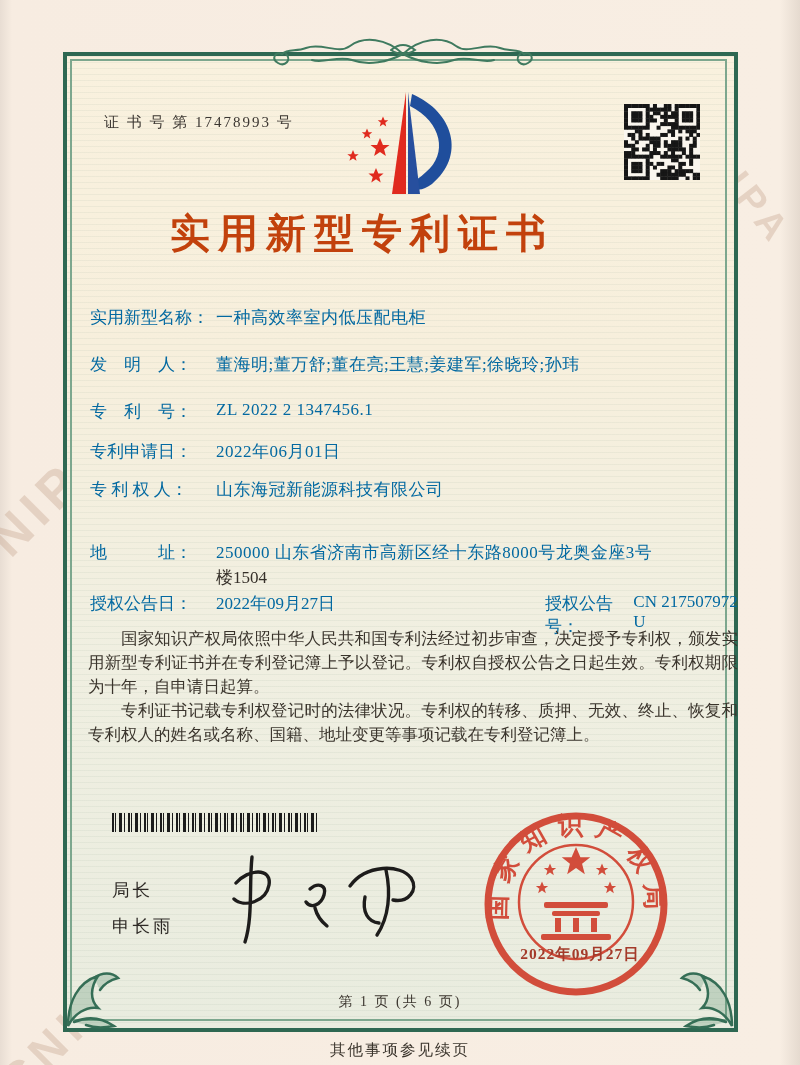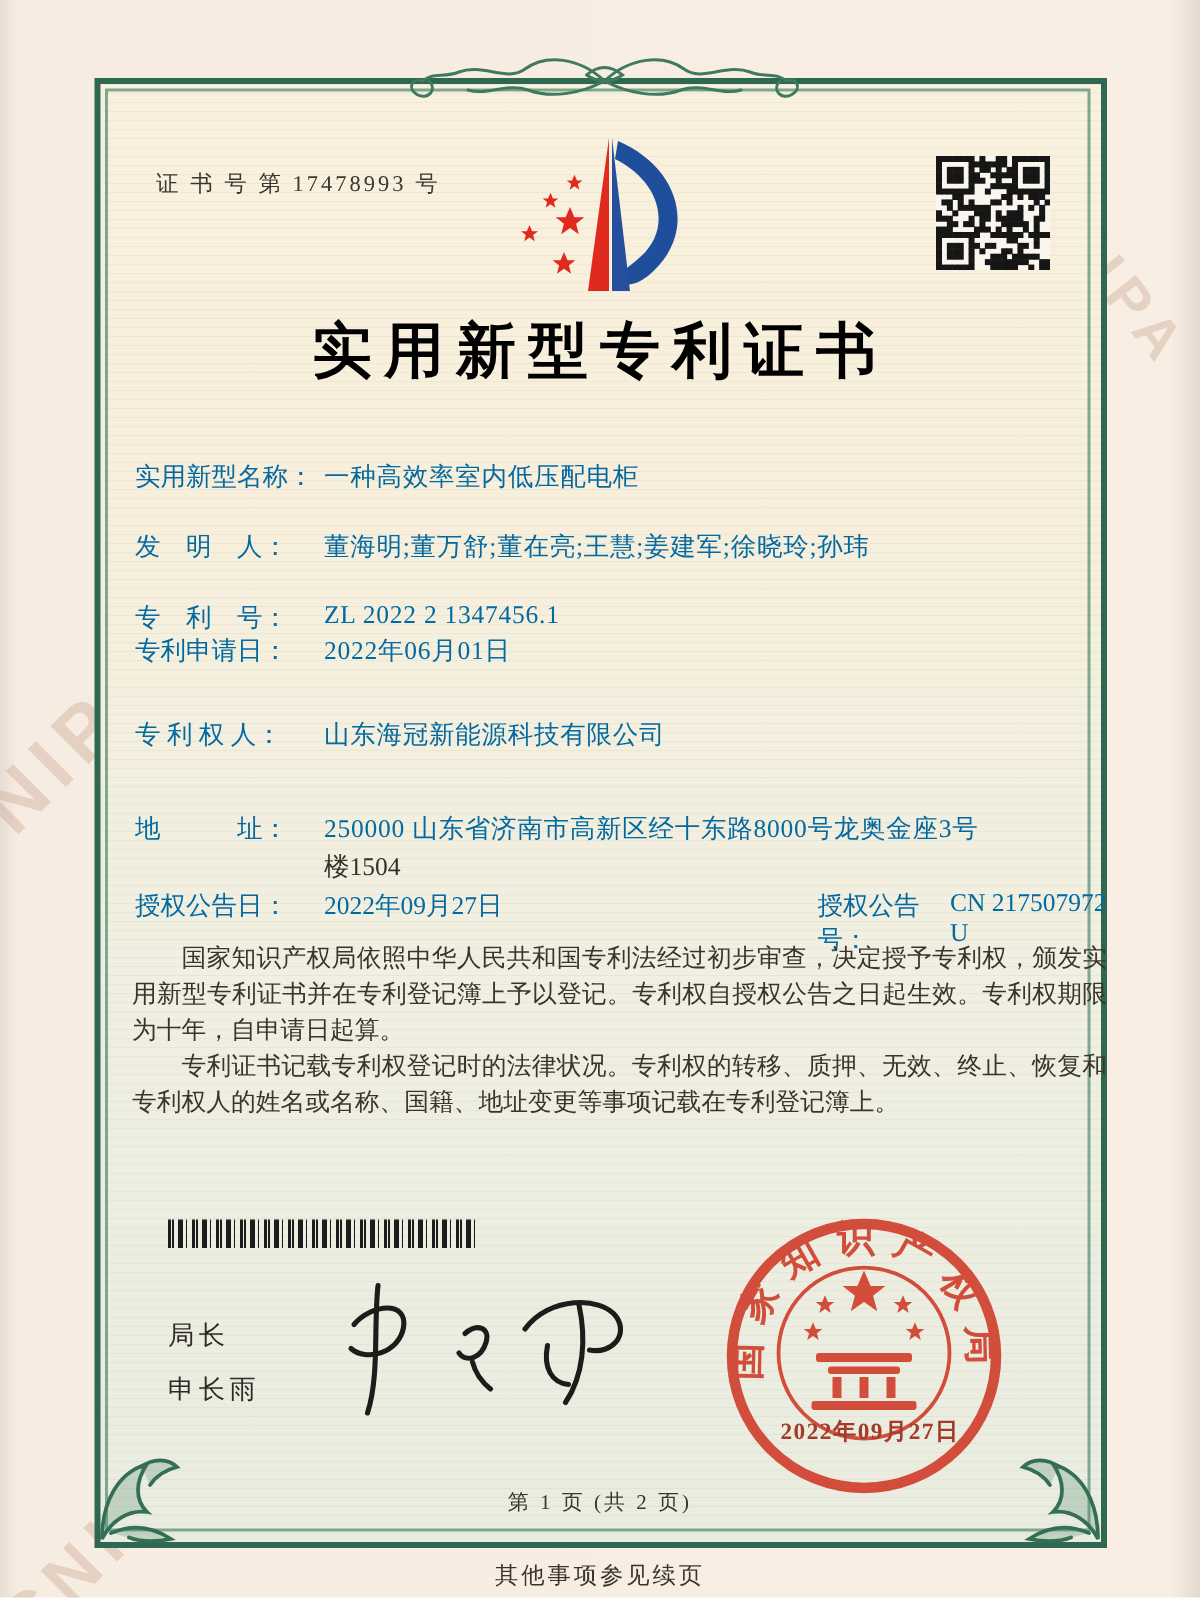--- a/index.html
+++ b/index.html
@@ -19,22 +19,22 @@
     background:
       repeating-linear-gradient(180deg, rgba(139,162,144,0.10) 0 1px, rgba(0,0,0,0) 1px 6px),
       linear-gradient(180deg,#f9f1de 0%,#f7efdc 30%,#f0efe1 62%,#e9ecdf 100%);
   }
   .frame-inner{
     position:absolute;left:70px;top:59px;width:657px;height:962px;box-sizing:border-box;
     border:2px solid #7da78e;
   }
   .certno{position:absolute;left:104px;top:113px;font-size:15px;letter-spacing:2px;color:#3b3631;}
   .title{
-    position:absolute;left:0;top:206px;width:800px;text-align:center;
-    font-size:40px;font-weight:bold;letter-spacing:8px;color:#000000;
+    position:absolute;left:0;top:206px;width:724px;text-align:center;
+    font-size:40px;font-weight:bold;letter-spacing:8px;color:#c2410c;
   }
   .row{position:absolute;left:90px;width:648px;display:flex;font-size:17px;color:#0369a1;}
   .row .lbl{flex:0 0 126px;white-space:nowrap;}
   .row .val{flex:1 1 auto;letter-spacing:0.5px;}
   .addr2{position:absolute;left:216px;font-size:17px;color:#363029;}
   .grant-right{position:absolute;left:455px;top:0;display:flex;font-size:17px;}
   .paras{
     position:absolute;left:88px;top:627px;width:650px;font-size:16.5px;line-height:24px;
     text-align:justify;color:#3a342c;
   }
@@ -383,21 +383,21 @@
   <span class="val">一种高效率室内低压配电柜</span>
 </div>
 <div class="row" style="top:353px;">
   <span class="lbl">发　明　人：</span>
   <span class="val">董海明;董万舒;董在亮;王慧;姜建军;徐晓玲;孙玮</span>
 </div>
 <div class="row" style="top:400px;">
   <span class="lbl">专　利　号：</span>
   <span class="val">ZL 2022 2 1347456.1</span>
 </div>
-<div class="row" style="top:422px;">
+<div class="row" style="top:440px;">
   <span class="lbl">专利申请日：</span>
   <span class="val">2022年06月01日</span>
 </div>
 <div class="row" style="top:478px;">
   <span class="lbl">专 利 权 人：</span>
   <span class="val">山东海冠新能源科技有限公司</span>
 </div>
 <div class="row" style="top:541px;">
   <span class="lbl">地　　　址：</span>
   <span class="val">250000 山东省济南市高新区经十东路8000号龙奥金座3号</span>
@@ -453,14 +453,14 @@
       <rect x="77" y="112" width="6" height="14"></rect>
       <rect x="95" y="112" width="6" height="14"></rect>
       <rect x="113" y="112" width="6" height="14"></rect>
       <rect x="63" y="128" width="70" height="6" rx="2"></rect>
       <circle cx="98" cy="96" r="57" fill="none" stroke="#d0402e" stroke-width="2.5"></circle>
     </g>
   </g>
 </svg>
 <div class="seal-date">2022年09月27日</div>
 
-<div class="footer">第 1 页 (共 2 页)</div>
+<div class="footer">第 1 页 (共 6 页)</div>
 <div class="contnote">其他事项参见续页</div>
 
 </body></html>

